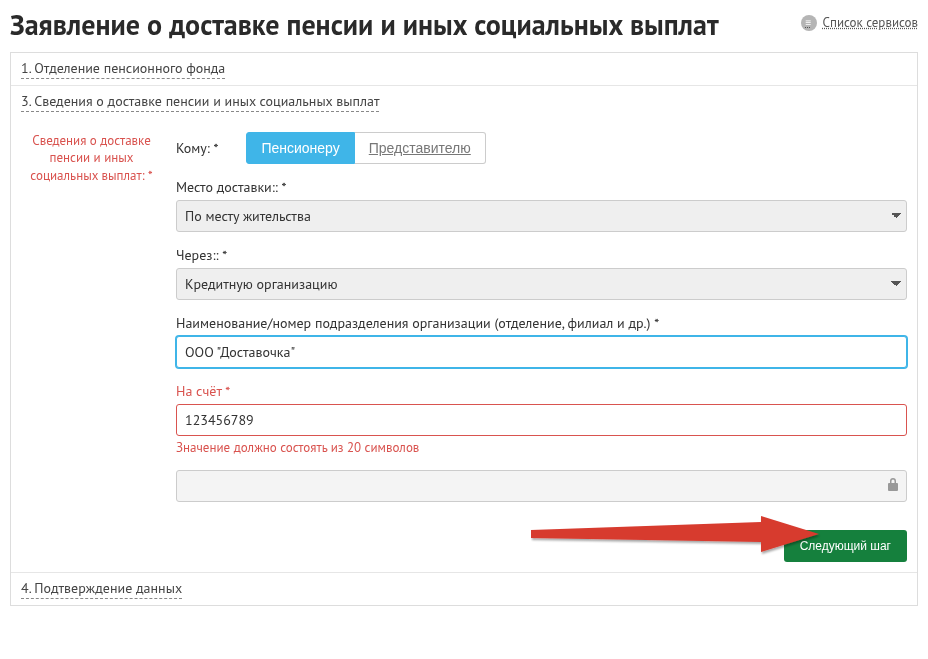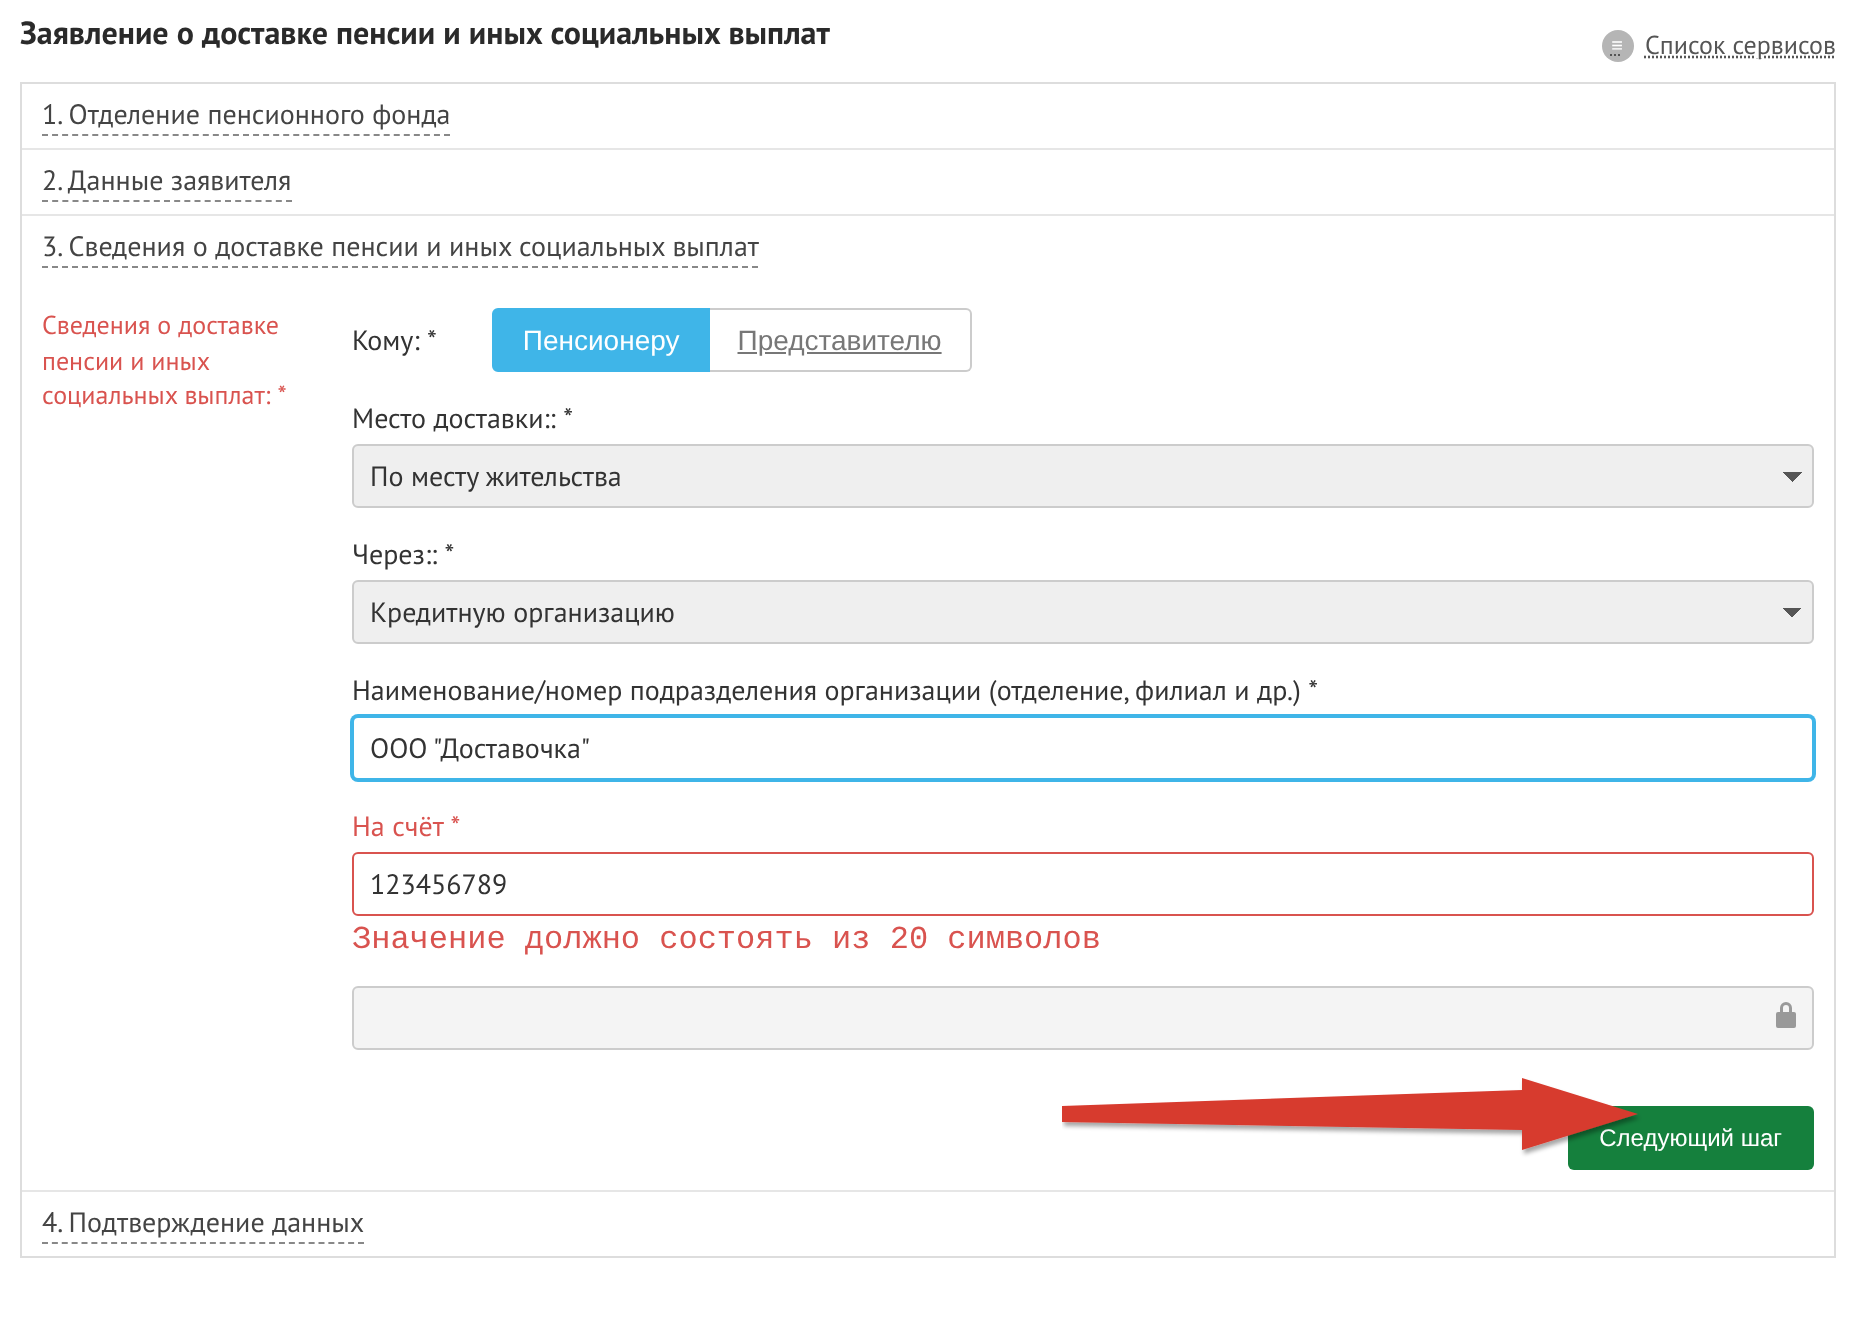--- a/index.html
+++ b/index.html
@@ -2,31 +2,31 @@
 <html><head>
 <meta charset="utf-8">
 <style>
   * { box-sizing: border-box; }
   body {
     margin: 0; padding: 8px 10px; background: #fff;
     font-family: "PT Sans", "Segoe UI", Arial, sans-serif;
     font-size: 14px; color: #333; width: 928px;
   }
   .header-row { display: flex; align-items: flex-start; justify-content: space-between; margin-bottom: 10px; }
-  h1.page-title { font-size: 16px; font-weight: 700; color: #2a2a2a; margin: 0; line-height: 1.2; }
+  h1.page-title { font-size: 28px; font-weight: 700; color: #2a2a2a; margin: 0; line-height: 1.2; }
   .service-list { display: flex; align-items: center; gap: 6px; color: #555; text-decoration: underline; text-decoration-style: dotted; cursor: pointer; font-size: 13px; margin-top: 6px;}
   .service-list .icon { width: 16px; height: 16px; background: #b5b5b5; border-radius: 50%; display: flex; align-items: center; justify-content: center; color: #fff; font-size: 10px; font-weight: bold; }
 
   .panel { border: 1px solid #ddd; }
   .step { border-top: 1px solid #e6e6e6; padding: 6px 10px; }
   .step:first-child { border-top: none; }
   .step-title { font-size: 14px; color: #444; border-bottom: 1px dashed #888; display: inline-block; padding-bottom: 1px; cursor: pointer; }
 
   .step-body { display: flex; padding: 14px 10px 8px 10px; }
-  .side-label { width: 155px; text-align: left; color: #d9534f; font-size: 13px; padding-right: 14px; line-height: 1.35; }
+  .side-label { width: 155px; text-align: center; color: #d9534f; font-size: 13px; padding-right: 14px; line-height: 1.35; }
   .form-col { flex: 1; }
 
   .fgroup { margin-bottom: 14px; }
   .flabel { font-size: 14px; color: #333; margin-bottom: 4px; display: block; }
   .flabel.err { color: #d9534f; }
   .toggle-group { display: flex; }
   .toggle-btn { border: 1px solid #ccc; padding: 7px 14px; font-size: 14px; cursor: pointer; background: #fff; color: #777;}
   .toggle-btn.active { background: #3fb5e8; color: #fff; border-color: #3fb5e8; }
   .toggle-btn:first-child { border-radius: 3px 0 0 3px; text-align: right; }
   .toggle-btn:last-child { border-radius: 0 3px 3px 0; border-left: none; text-decoration: underline; }
@@ -37,21 +37,21 @@
     font-family: inherit;
   }
   select.ctl { appearance: none; -webkit-appearance: none; 
     background-image: linear-gradient(45deg, transparent 50%, #555 50%), linear-gradient(135deg, #555 50%, transparent 50%);
     background-position: right 10px center, right 5px center;
     background-size: 5px 5px, 5px 5px; background-repeat: no-repeat;
     background-color: #efefef;
   }
   input.ctl.focused { border-color: #3fb5e8; box-shadow: 0 0 0 1px #3fb5e8; }
   input.ctl.error { border-color: #d9534f; }
-  .help-err { color: #d9534f; font-size: 16px; margin-top: 3px; font-family: Liberation Mono, monospace; }
+  .help-err { color: #d9534f; font-size: 13px; margin-top: 3px; }
 
   .locked-wrap { position: relative; }
   .locked-wrap input { background: #f4f4f4; color: #888; padding-right: 30px;}
   .lock-icon { position: absolute; right: 8px; top: 50%; transform: translateY(-50%); color: #999; font-size: 14px;}
 
   .next-row { display: flex; justify-content: flex-end; padding: 6px 10px 10px 10px; position: relative; }
   .btn-primary { background: #15803d; color: #fff; border: none; border-radius: 3px; padding: 9px 16px; font-size: 12px; cursor: pointer; }
 
   .arrow-svg { position: absolute; left: 520px; top: -8px; pointer-events: none; }
 </style>
@@ -65,23 +65,20 @@
     <span>Список сервисов</span>
   </div>
 </div>
 
 <div class="panel">
 
   <div class="step">
     <span class="step-title">1. Отделение пенсионного фонда</span>
   </div>
 
-  <div class="step">
-    <span class="step-title">2. Данные заявителя</span>
-  </div>
 
   <div class="step">
     <span class="step-title">3. Сведения о доставке пенсии и иных социальных выплат</span>
   </div>
 
   <div class="step-body">
     <div class="side-label">Сведения о доставке пенсии и иных социальных выплат: *</div>
     <div class="form-col">
 
       <div class="fgroup" style="display:flex;align-items:center;gap:28px;">

